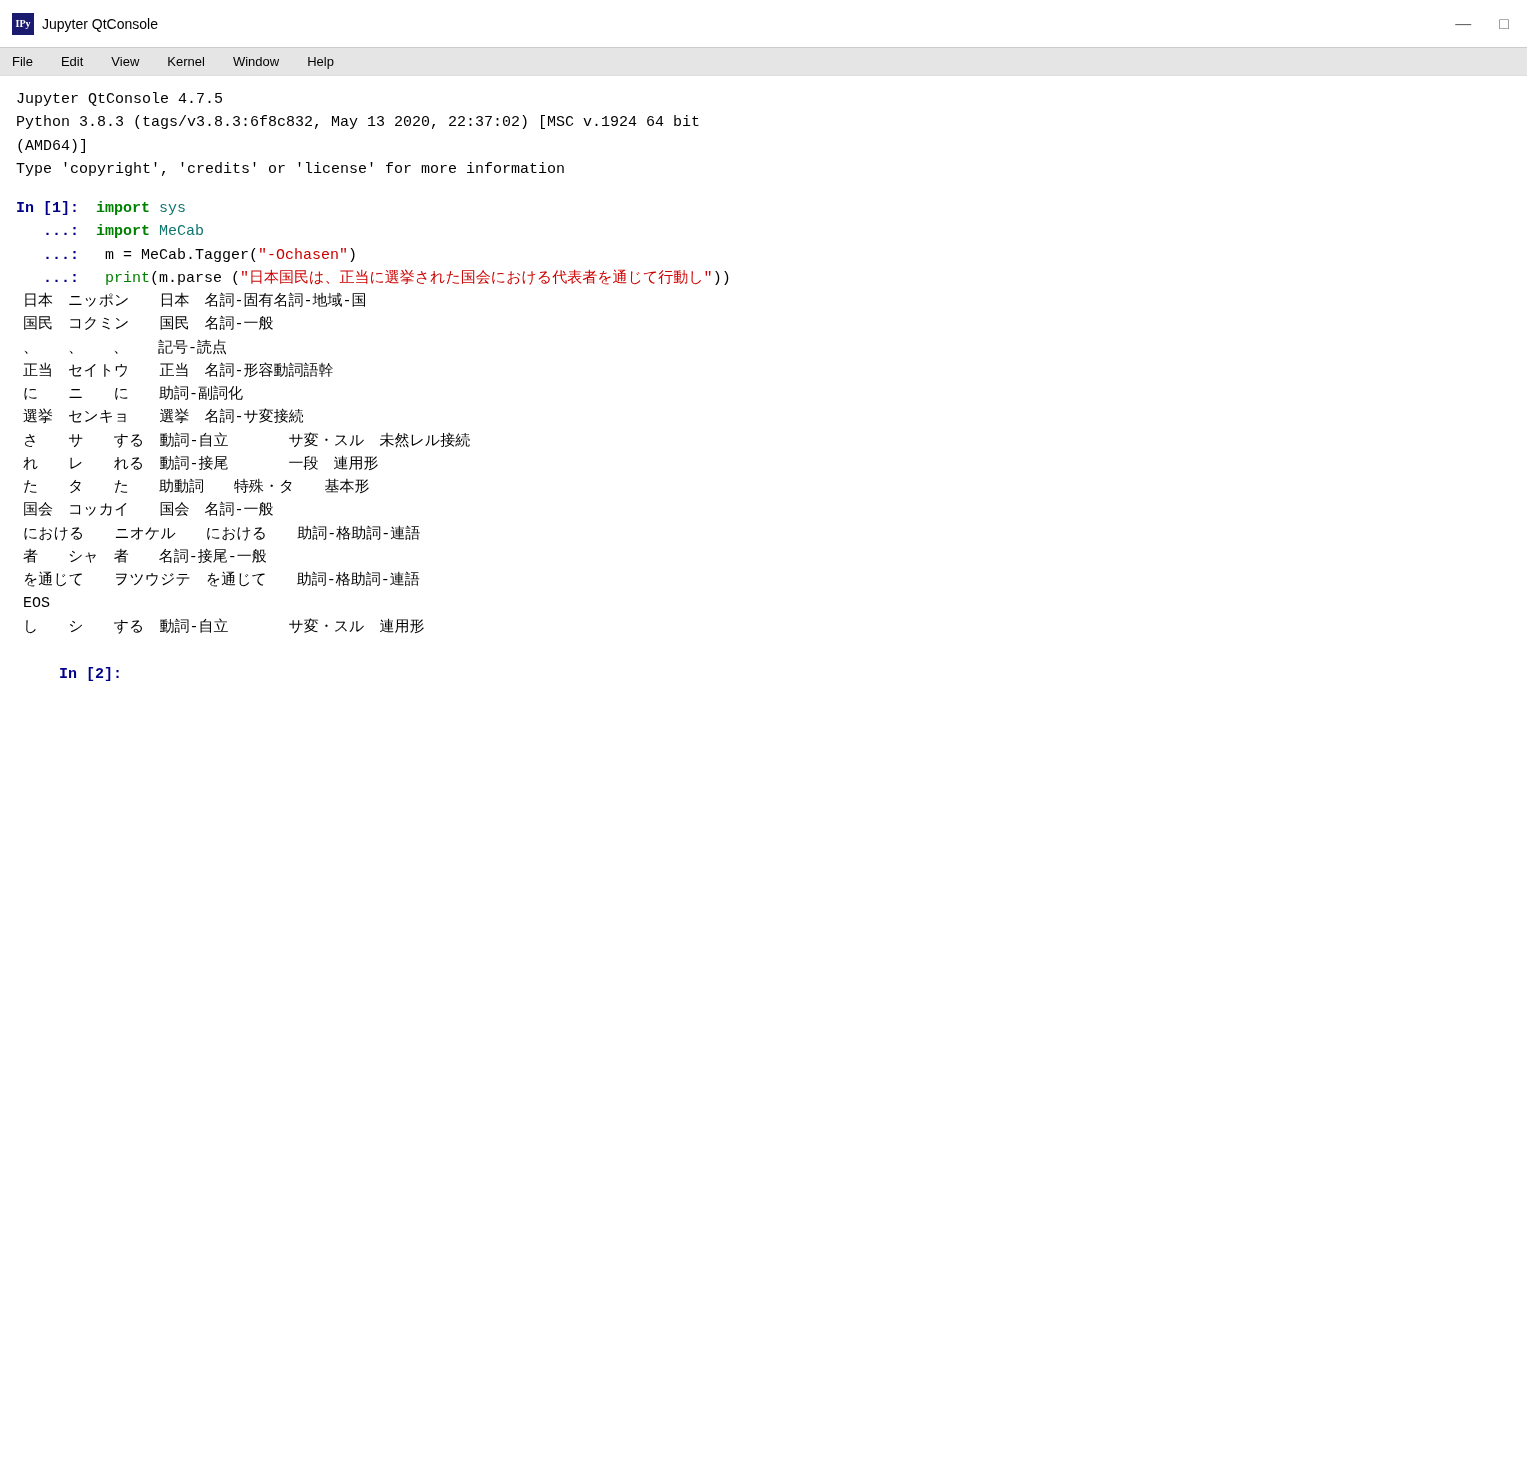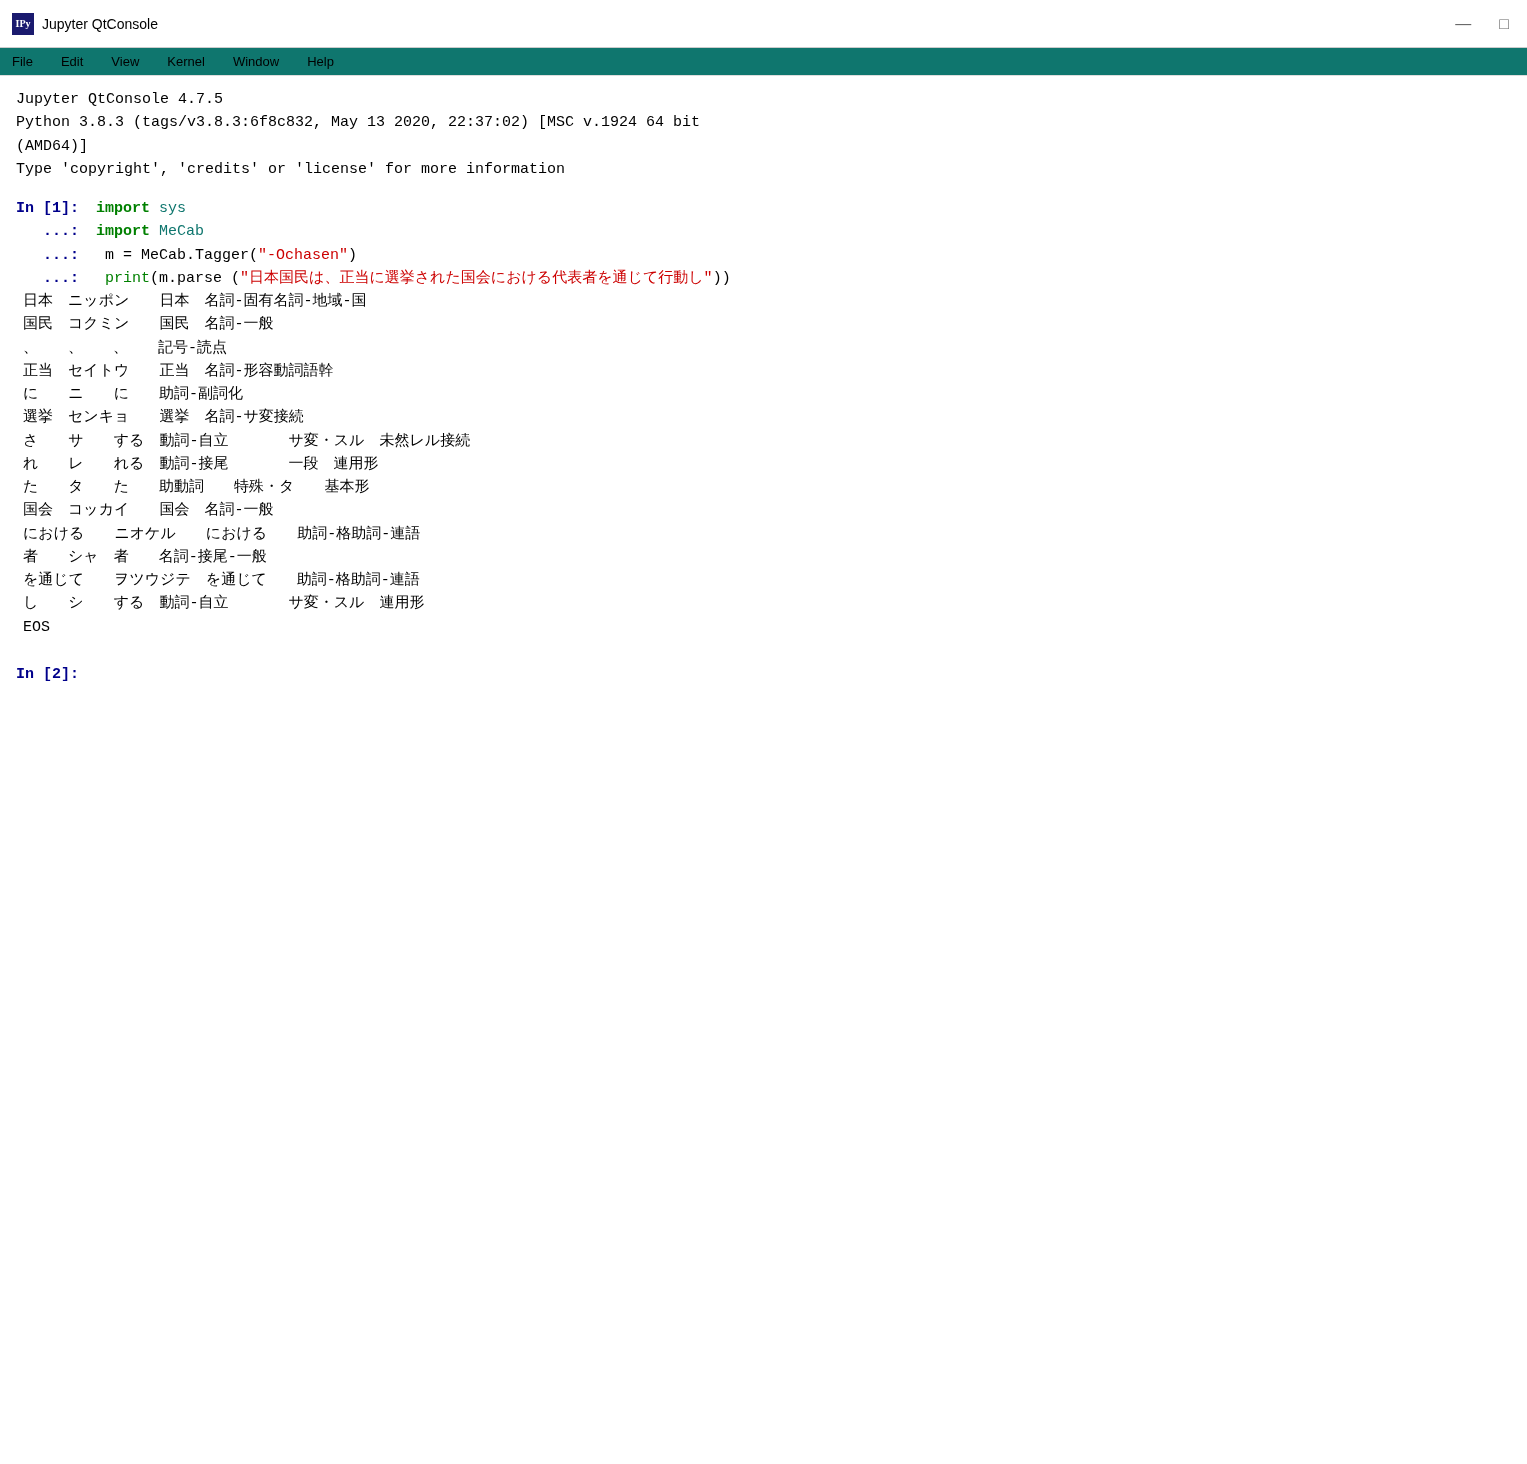--- a/index.html
+++ b/index.html
@@ -56,21 +56,21 @@
       cursor: pointer;
       padding: 2px 6px;
     }
 
     
     .menubar {
       display: flex;
       gap: 20px;
       padding: 4px 8px;
       border-bottom: 1px solid #ddd;
-      background: #0f766e;
+      background: #e5e5e5;
     }
     .menubar-item {
       font-family: 'Segoe UI', Arial, sans-serif;
       font-size: 13px;
       color: #000;
       cursor: pointer;
       padding: 2px 4px;
     }
 
     
@@ -117,20 +117,21 @@
     .output-text {
       white-space: pre;
       color: #000;
       margin-left: 7px;
       font-size: 15px;
       line-height: 1.55;
     }
 
     .in2-block {
       margin-top: 24px;
+      margin-left: 43px;
     }
   </style>
 </head>
 <body>
 
 <div class="titlebar">
   <div class="titlebar-left">
     <div class="app-icon">
       <span>IPy</span>
     </div>
@@ -186,22 +187,22 @@
     <div class="output-text">正当　セイトウ　　正当　名詞-形容動詞語幹</div>
     <div class="output-text">に　　ニ　　に　　助詞-副詞化</div>
     <div class="output-text">選挙　センキョ　　選挙　名詞-サ変接続</div>
     <div class="output-text">さ　　サ　　する　動詞-自立　　　　サ変・スル　未然レル接続</div>
     <div class="output-text">れ　　レ　　れる　動詞-接尾　　　　一段　連用形</div>
     <div class="output-text">た　　タ　　た　　助動詞　　特殊・タ　　基本形</div>
     <div class="output-text">国会　コッカイ　　国会　名詞-一般</div>
     <div class="output-text">における　　ニオケル　　における　　助詞-格助詞-連語</div>
     <div class="output-text">者　　シャ　者　　名詞-接尾-一般</div>
     <div class="output-text">を通じて　　ヲツウジテ　を通じて　　助詞-格助詞-連語</div>
+    <div class="output-text">EOS</div>
     <div class="output-text">し　　シ　　する　動詞-自立　　　　サ変・スル　連用形</div>
-    <div class="output-text">EOS</div>
   </div>
 
   <div class="in2-block cell-block">
     <div class="line-row">
       <span class="line-prompt"><span class="prompt-in">In [2]:</span></span>
       <span class="line-code">&nbsp;</span>
     </div>
   </div>
 
 </div>

